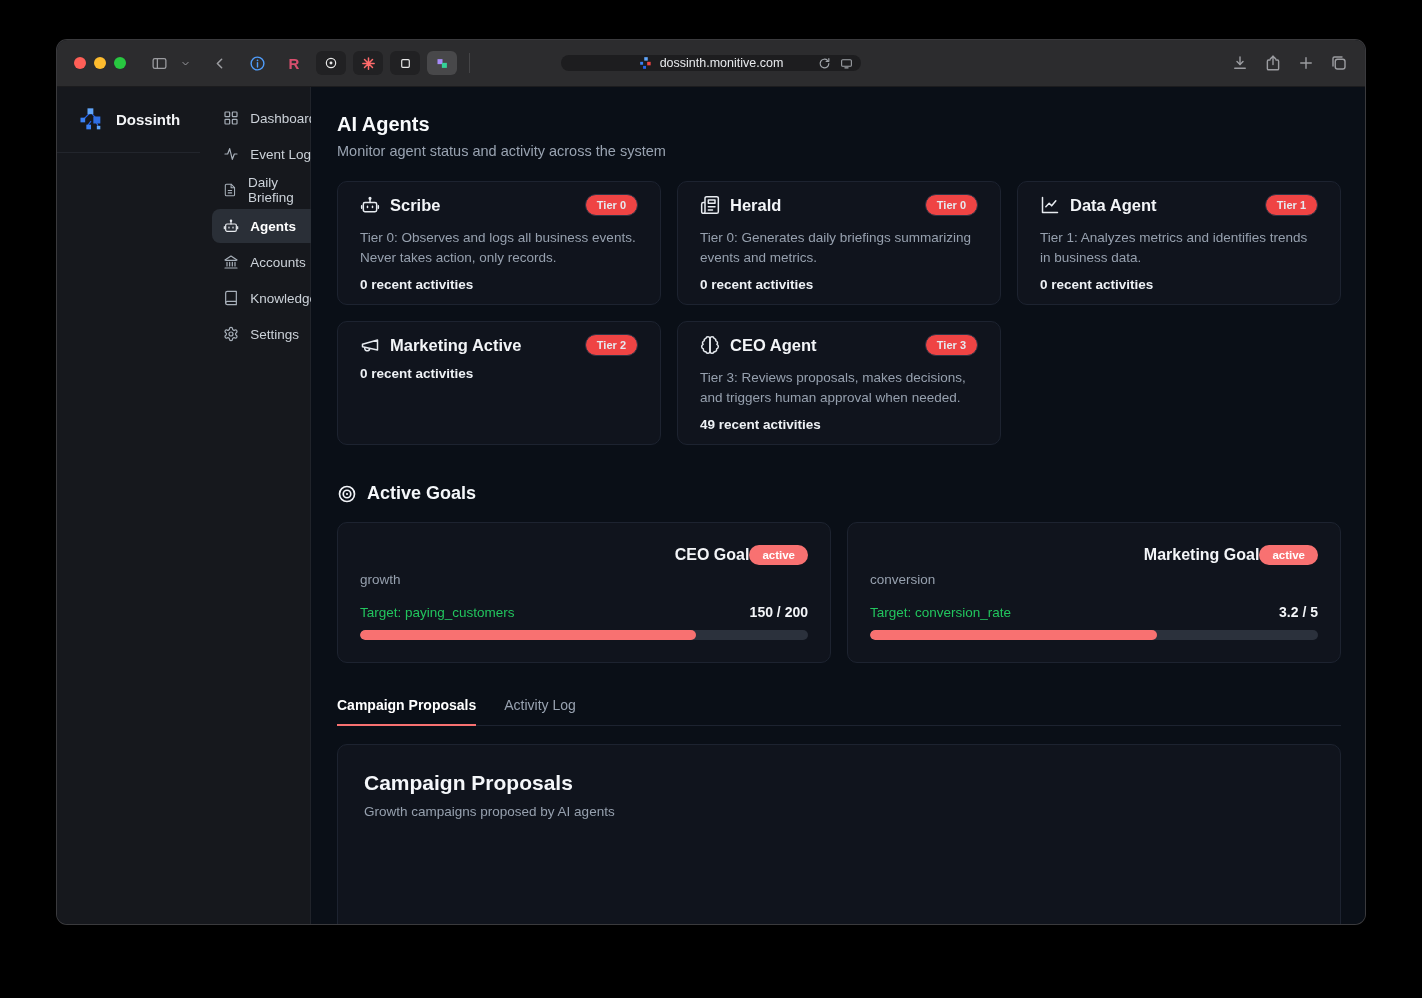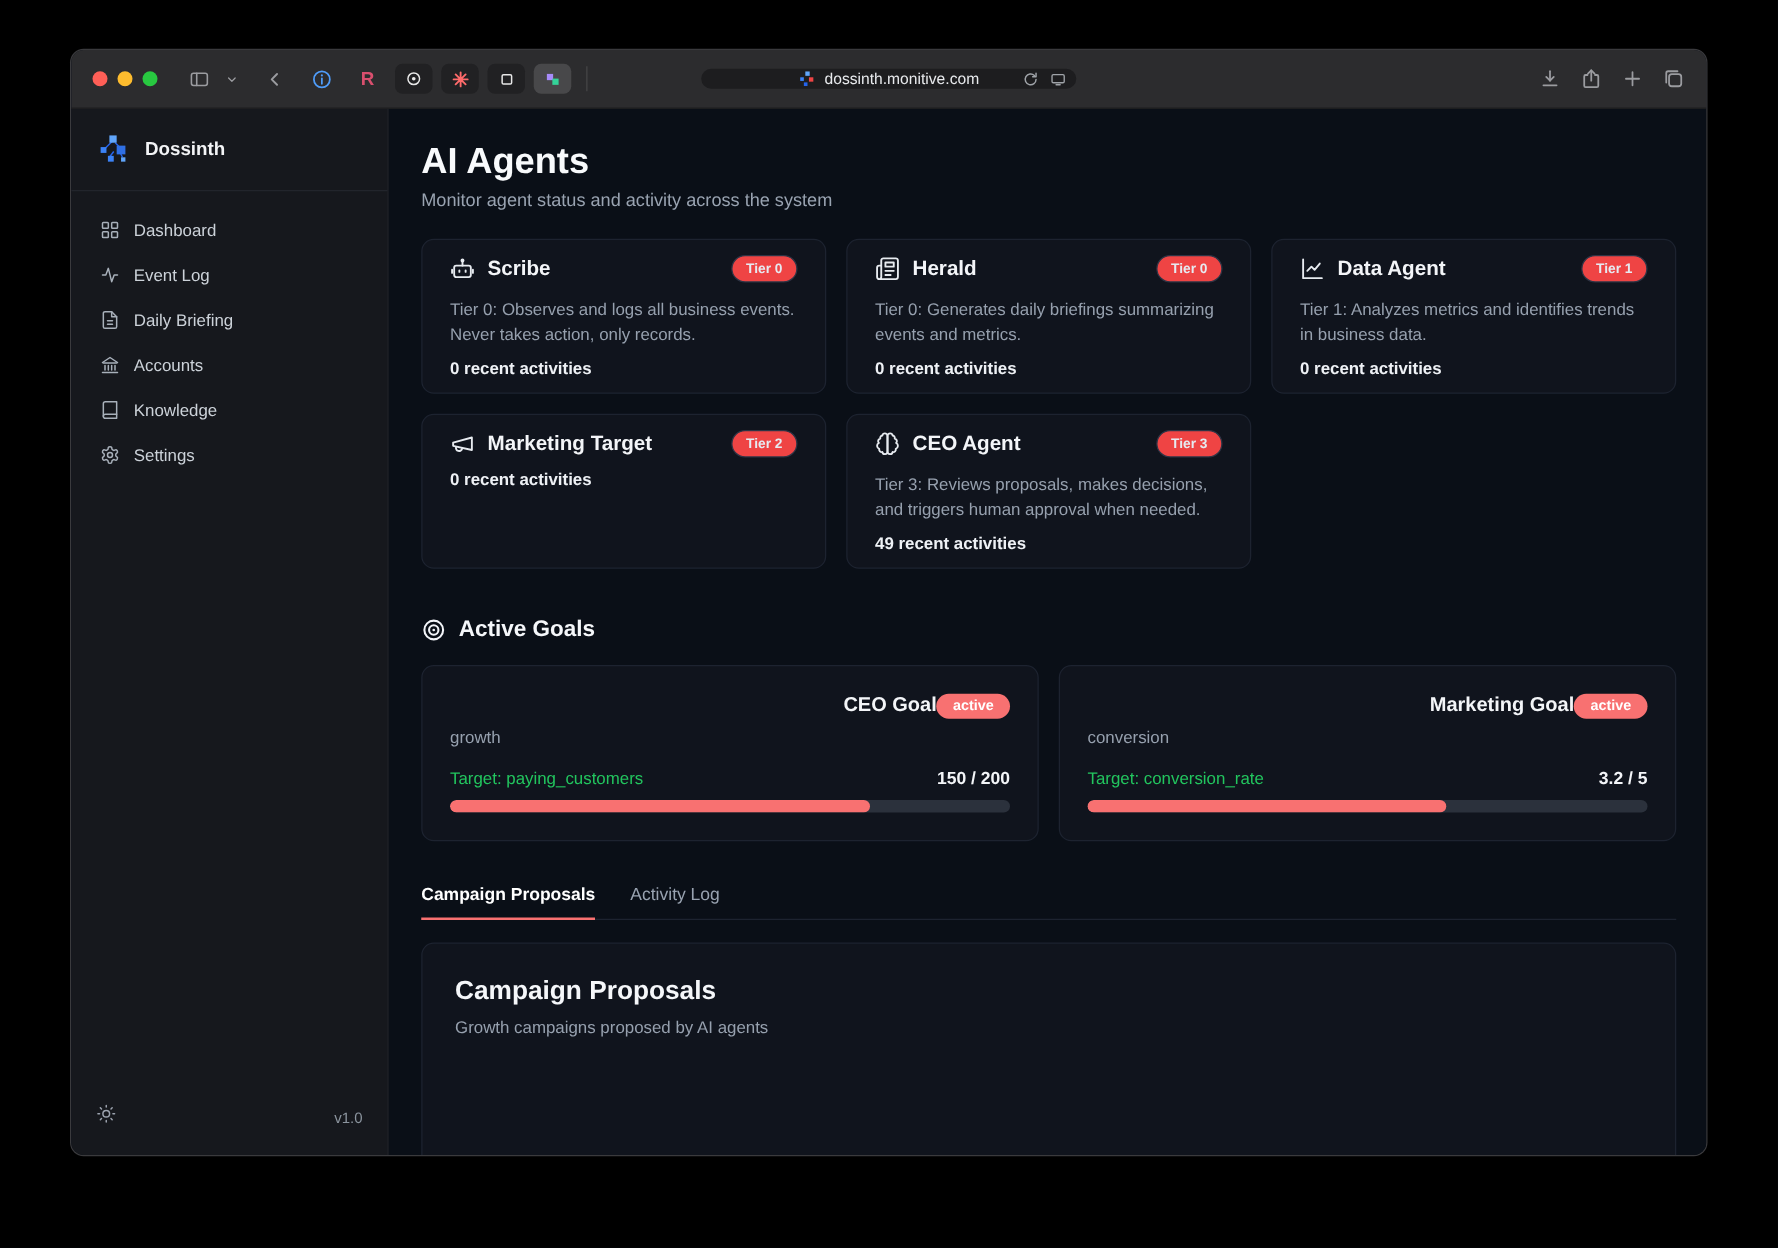--- a/index.html
+++ b/index.html
@@ -31,38 +31,38 @@
     color:#e8eaed; font-size:12.5px; }
   .url-actions { position:absolute; right:8px; display:flex; gap:9px; color:#9fa3a8; align-items:center; }
   .url-actions svg { width:13px; height:13px; }
   .tb-right { margin-left:auto; display:flex; gap:15px; align-items:center; color:#9b9ca0; }
   .tb-right svg { width:18px; height:18px; }
 
   
   .app { flex:1; display:flex; min-height:0; }
 
   .sidebar { width:254px; flex:0 0 254px; background:#16181d; border-right:1px solid #20232a;
-    display:flex; flex-direction:column; }
+    display:flex; flex-direction:row; }
   .brand { height:66px; padding:0 20px; display:flex; align-items:center; gap:11px;
     border-bottom:1px solid #22252c; }
   .brand-name { font-size:15px; font-weight:700; color:#f3f4f6; }
   .nav { padding:14px 12px 0 12px; }
   .nav-item { display:flex; align-items:center; gap:11px; height:34px; padding:0 11px;
     border-radius:8px; color:#ccd2d9; font-size:13.5px; margin-bottom:2px; }
   .nav-item svg { width:16px; height:16px; color:#a8b0ba; }
   .nav-item.active { background:#2a2f37; color:#ffffff; font-weight:600; }
   .nav-item.active svg { color:#e7eaee; }
   .sidebar-footer { margin-top:auto; padding:18px 20px 20px 20px; display:flex;
     align-items:center; justify-content:space-between; }
   .sidebar-footer .sun { color:#9ca3af; } .sidebar-footer .sun svg { width:16px; height:16px; }
   .version { font-size:12px; color:#8b949e; }
 
   
   .main { flex:1; background:#0a0f17; padding:26px 24px 0 26px; overflow:hidden; min-width:0; }
-  .page-title { font-size:29px; font-weight:700; color:#f8fafc; }
+  .page-title { font-size:20px; font-weight:700; color:#f8fafc; }
   .page-subtitle { margin-top:7px; font-size:14.5px; color:#99a3b1; }
 
   .agents-grid { margin-top:22px; display:grid; grid-template-columns:repeat(3,1fr); gap:16px; }
   .card { background:#10141d; border:1px solid #1d2330; border-radius:10px; }
   .agent-card { padding:12px 22px; }
   .agent-head { display:flex; align-items:center; gap:10px; }
   .agent-head svg { width:20px; height:20px; color:#e7ebf0; flex:0 0 auto; }
   .agent-name { font-size:16.5px; font-weight:700; color:#f3f5f8; }
   .tier-badge { margin-left:auto; font-size:11px; font-weight:700; color:#e6eaf0;
     border:1px solid #2d3445; background:#ef4444; padding:4px 11px; border-radius:999px; white-space:nowrap; }
@@ -232,20 +232,30 @@
           <span>Event Log</span>
         </div>
         <div class="nav-item">
           <svg viewBox="0 0 24 24" fill="none" stroke="currentColor" stroke-width="1.8" stroke-linecap="round" stroke-linejoin="round">
               <path d="M14 2H6a2 2 0 0 0-2 2v16a2 2 0 0 0 2 2h12a2 2 0 0 0 2-2V8z"></path>
               <path d="M14 2v6h6"></path>
               <path d="M9 13h6M9 17h6"></path>
             </svg>
           <span>Daily Briefing</span>
         </div>
+        <div class="nav-item active">
+          <svg viewBox="0 0 24 24" fill="none" stroke="currentColor" stroke-width="1.8" stroke-linecap="round" stroke-linejoin="round">
+              <rect x="4" y="9" width="16" height="11" rx="2"></rect>
+              <path d="M12 9V5"></path>
+              <circle cx="12" cy="4" r="1"></circle>
+              <path d="M9 13.5v1.5M15 13.5v1.5"></path>
+              <path d="M2 13v3M22 13v3"></path>
+            </svg>
+          <span>Agents</span>
+        </div>
         <div class="nav-item">
           <svg viewBox="0 0 24 24" fill="none" stroke="currentColor" stroke-width="1.8" stroke-linecap="round" stroke-linejoin="round">
               <path d="m3 9 9-6 9 6"></path>
               <path d="M4 9.5h16"></path>
               <path d="M6 12.5v5.5M10 12.5v5.5M14 12.5v5.5M18 12.5v5.5"></path>
               <path d="M3 21h18"></path>
             </svg>
           <span>Accounts</span>
         </div>
         <div class="nav-item">
@@ -323,21 +333,21 @@
           <div class="agent-desc">Tier 1: Analyzes metrics and identifies trends in business data.</div>
           <div class="agent-activity">0 recent activities</div>
         </div>
 
         <div class="card agent-card">
           <div class="agent-head">
             <svg viewBox="0 0 24 24" fill="none" stroke="currentColor" stroke-width="1.8" stroke-linecap="round" stroke-linejoin="round">
                 <path d="m3 11 18-5v12L3 14v-3z"></path>
                 <path d="M11.6 16.8a3 3 0 1 1-5.8-1.6"></path>
               </svg>
-            <span class="agent-name">Marketing Target</span>
+            <span class="agent-name">Marketing Active</span>
             <span class="tier-badge">Tier 2</span>
           </div>
           <div class="agent-activity">0 recent activities</div>
         </div>
 
         <div class="card agent-card">
           <div class="agent-head">
             <svg viewBox="0 0 24 24" fill="none" stroke="currentColor" stroke-width="1.8" stroke-linecap="round" stroke-linejoin="round">
                 <path d="M9.5 2A2.5 2.5 0 0 1 12 4.5v15a2.5 2.5 0 0 1-4.96.44 2.5 2.5 0 0 1-2.96-3.08 3 3 0 0 1-.34-5.58 2.5 2.5 0 0 1 1.32-4.24 2.5 2.5 0 0 1 1.98-3A2.5 2.5 0 0 1 9.5 2Z"></path>
                 <path d="M14.5 2A2.5 2.5 0 0 0 12 4.5v15a2.5 2.5 0 0 0 4.96.44 2.5 2.5 0 0 0 2.96-3.08 3 3 0 0 0 .34-5.58 2.5 2.5 0 0 0-1.32-4.24 2.5 2.5 0 0 0-1.98-3A2.5 2.5 0 0 0 14.5 2Z"></path>

